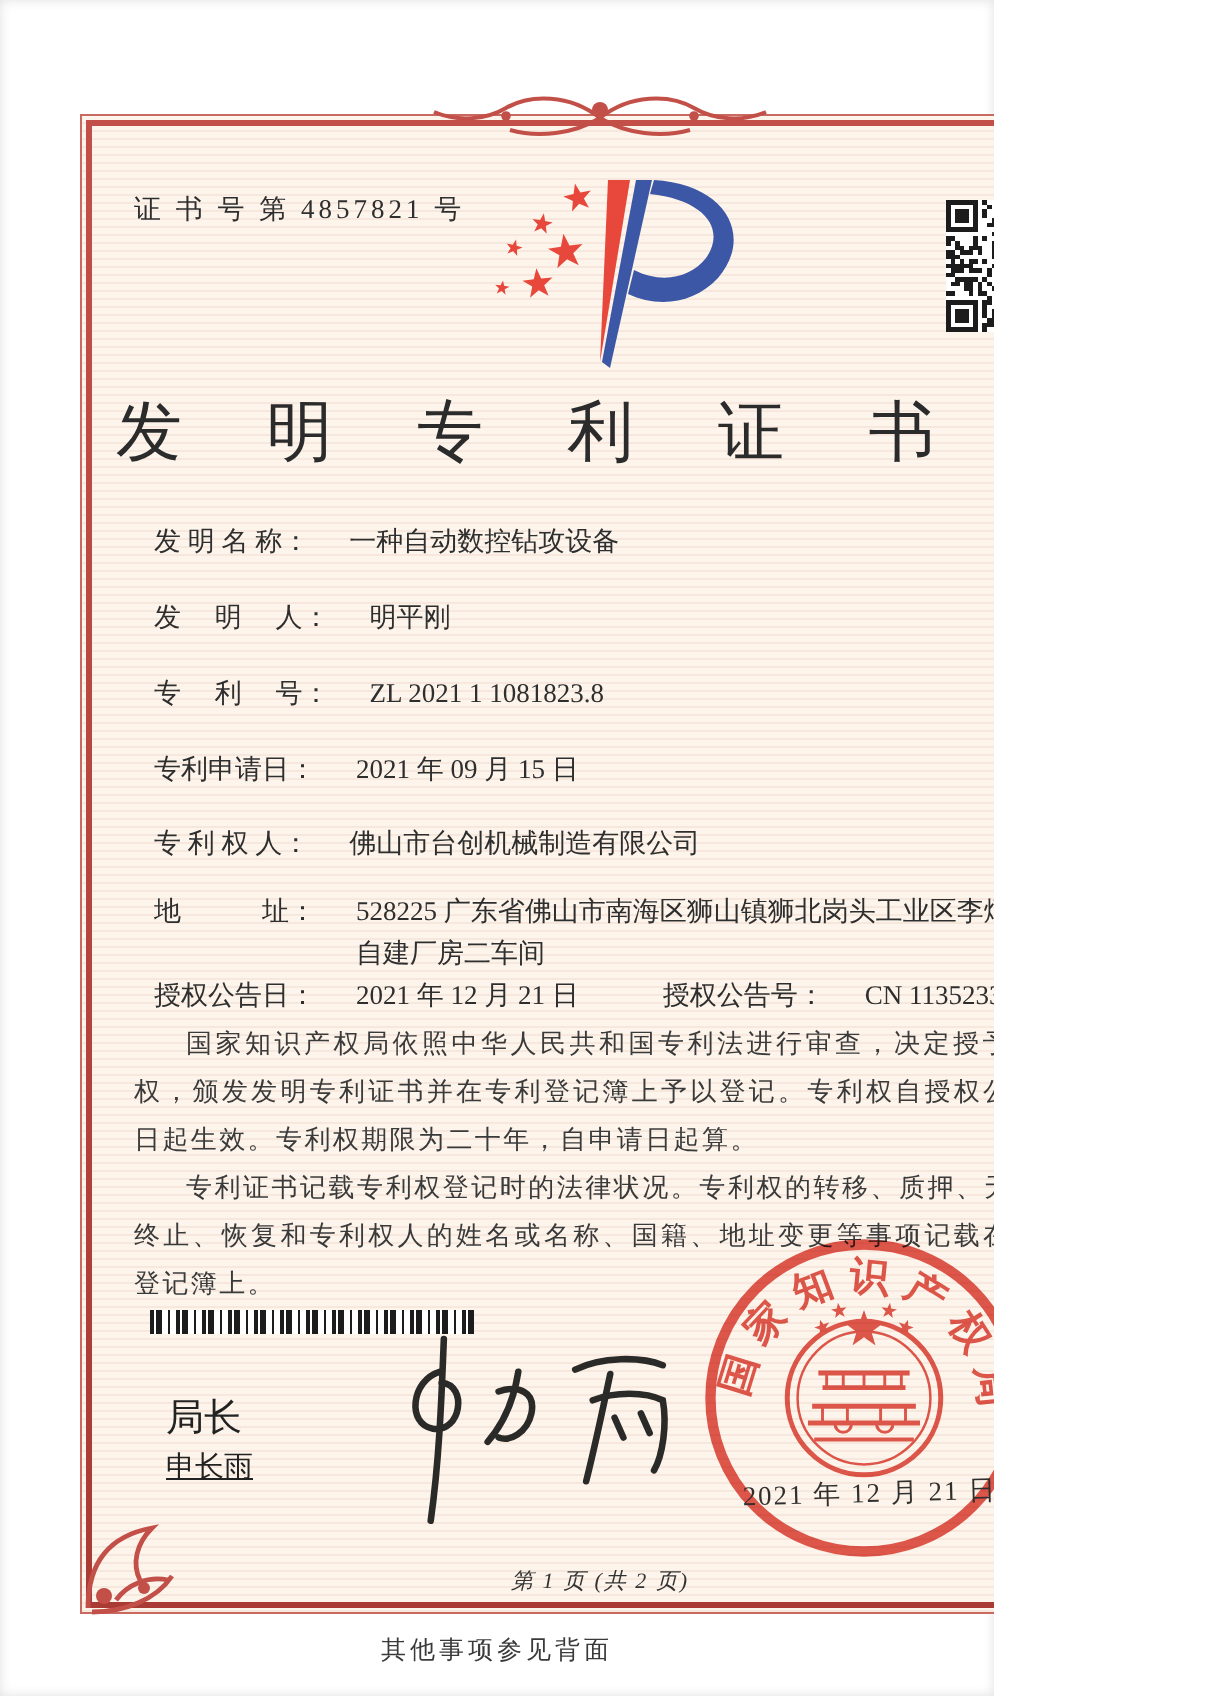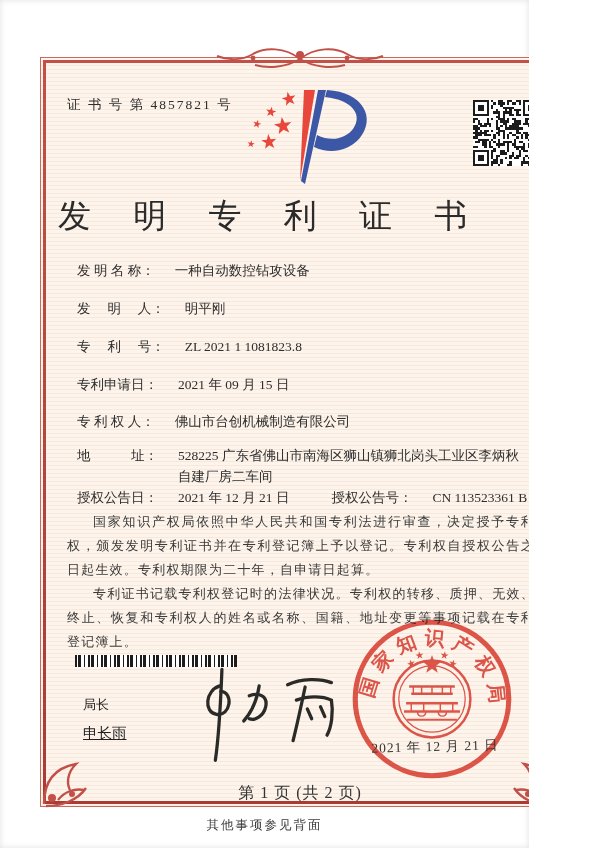--- a/index.html
+++ b/index.html
@@ -1,20 +1,19 @@
 <!DOCTYPE html>
 <html><head>
 <meta charset="utf-8">
 <style>
   html,body{margin:0;padding:0;background:#ffffff;}
   .scan{
     position:relative;width:497px;height:848px;background:#fff;overflow:hidden;
     font-family:"Liberation Serif","DejaVu Serif",serif;color:#333;
     box-shadow:inset 0 0 6px rgba(0,0,0,.12);
-    padding-left:32px;
   }
   
   .frame{
     position:absolute;left:40px;top:57px;width:518px;height:748px;
     border:1px solid #c96a60;
     background:
       repeating-linear-gradient(0deg, rgba(231,196,180,.28) 0 1px, rgba(255,255,255,0) 1px 4px),
       #fdf5ec;
   }
   .frame-inner{
@@ -39,33 +38,33 @@
   .body-text{
     position:absolute;left:26px;top:452px;width:468px;
     font-size:13px;line-height:1.85;letter-spacing:1.2px;color:#3a3a3a;text-align:justify;
   }
   .body-text p{margin:0;text-indent:2em;}
   
   .barcode{
     position:absolute;left:34px;top:597px;width:162px;height:12px;
     background:repeating-linear-gradient(90deg,#1c1c1c 0 2px,#fff 2px 3px,#1c1c1c 3px 6px,#fff 6px 9px,#1c1c1c 9px 10px,#fff 10px 13px);
   }
-  .director-title{position:absolute;left:42px;top:638px;font-size:13px;color:#222;font-family:"Liberation Sans","DejaVu Sans",sans-serif;}
+  .director-title{position:absolute;left:42px;top:638px;font-size:19px;color:#222;font-family:"Liberation Sans","DejaVu Sans",sans-serif;}
   .director-name{position:absolute;left:42px;top:666px;font-size:14.5px;color:#222;font-family:"Liberation Sans","DejaVu Sans",sans-serif;text-decoration:underline;}
   .signature{position:absolute;left:138px;top:606px;width:180px;height:104px;}
   
   .seal{position:absolute;left:308px;top:558px;width:166px;height:166px;opacity:.92;mix-blend-mode:multiply;}
   .seal svg{position:absolute;inset:0;}
   .seal-date{
     position:absolute;left:-4px;top:122px;width:180px;text-align:center;
     font-size:13.5px;color:#1f1f1f;letter-spacing:1px;white-space:nowrap;transform:rotate(-1.5deg);
   }
   .seal-ring-text{font-size:19px;letter-spacing:6.5px;fill:#dd4b41;font-weight:bold;}
   
-  .page-num{position:absolute;left:0;top:725px;width:100%;text-align:center;font-size:16px;color:#333;letter-spacing:1px;}
+  .page-num{position:absolute;left:0;top:725px;width:100%;text-align:center;font-size:11px;color:#333;letter-spacing:1px;font-style:italic;}
   .back-note{position:absolute;left:0;top:817px;width:100%;text-align:center;font-size:12.5px;color:#3a3a3a;letter-spacing:2px;}
   
   .orn-top{position:absolute;left:50%;top:-13px;transform:translateX(-50%);width:190px;height:28px;}
   .orn-corner{position:absolute;width:62px;height:62px;}
   .orn-bl{left:-3px;bottom:-4px;}
   .orn-br{right:-3px;bottom:-4px;transform:scaleX(-1);}
 </style>
 </head>
 <body>
 

